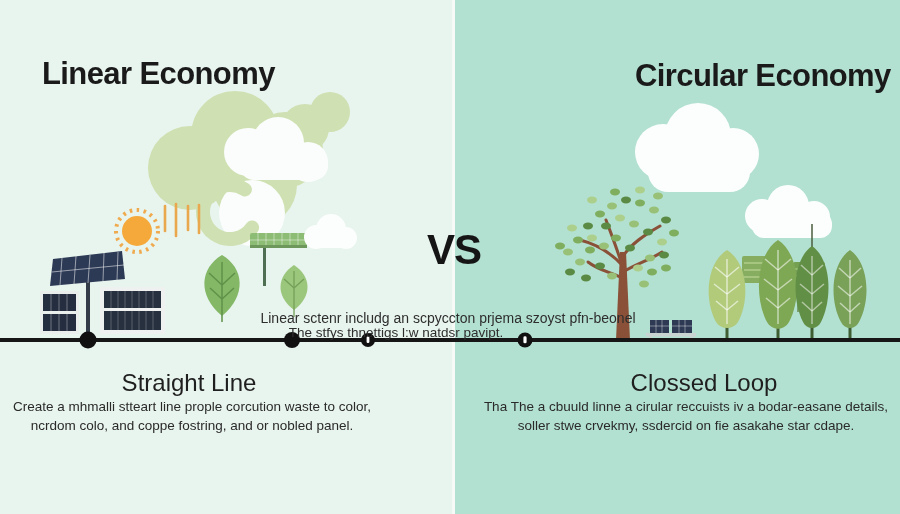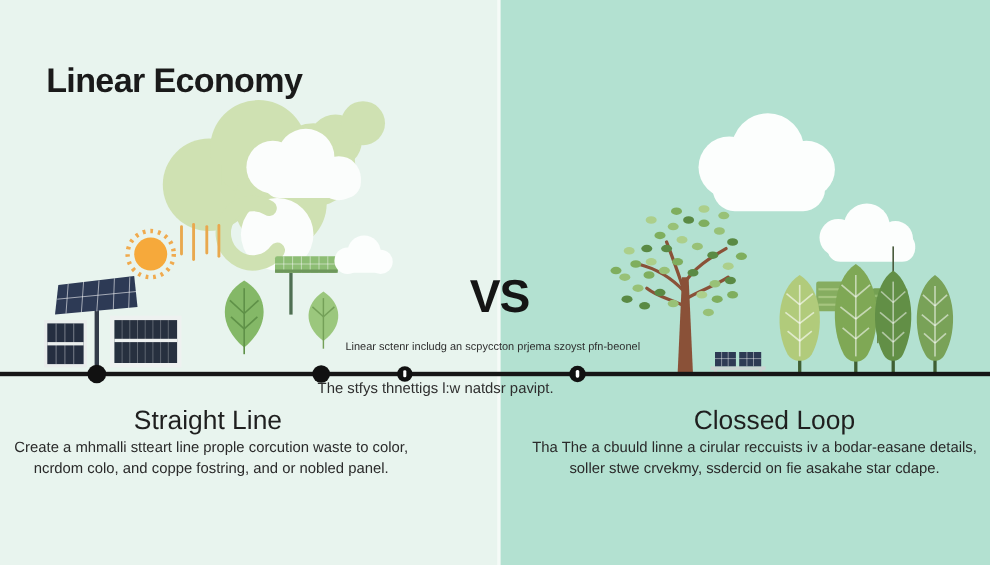--- a/index.html
+++ b/index.html
@@ -13,27 +13,27 @@
   #bg-left{left:0;top:0;width:455px;height:514px;background:#e8f4ee;}
   #bg-right{left:455px;top:0;width:445px;height:514px;background:#b3e1d1;}
   #bg-divider{left:452px;top:0;width:3px;height:514px;background:rgba(255,255,255,.55);}
   .panel-title{
     font-size:31px;font-weight:800;color:#1a1a1a;letter-spacing:-0.6px;white-space:nowrap;
   }
   #title-left{left:42px;top:56px;}
   #title-right{left:635px;top:58px;}
   #vs-label{
     left:454px;top:226px;transform:translateX(-50%);
-    font-size:42px;font-weight:800;color:#151515;letter-spacing:-1px;margin-top:20px;
+    font-size:42px;font-weight:800;color:#151515;letter-spacing:-1px;
   }
   .caption{
     color:#2e2e2e;white-space:nowrap;transform:translateX(-50%);
   }
-  #caption-top{left:448px;top:310px;font-size:10px;}
-  #caption-bottom{left:396px;top:345px;font-size:13.5px;}
+  #caption-top{left:448px;top:310px;font-size:14px;}
+  #caption-bottom{left:396px;top:325px;font-size:13.5px;}
   .section-heading{
     transform:translateX(-50%);font-size:24px;font-weight:500;color:#1f1f1f;white-space:nowrap;
   }
   #heading-left{left:189px;top:369px;}
   #heading-right{left:704px;top:369px;text-align:center;}
   .section-desc{
     transform:translateX(-50%);text-align:center;font-size:13.5px;line-height:19px;color:#2a2a2a;
   }
   #desc-left{left:192px;top:397px;width:420px;}
   #desc-right{left:686px;top:397px;width:440px;}
@@ -322,20 +322,21 @@
       <circle cx="88" cy="340" r="8.5" fill="#111"></circle>
       <circle cx="292" cy="340" r="8" fill="#111"></circle>
       <circle cx="368" cy="340" r="7" fill="#111"></circle>
       <rect x="366.6" y="336.5" width="2.8" height="6.5" rx="1.2" fill="#fff"></rect>
       <circle cx="525" cy="340" r="7.5" fill="#111"></circle>
       <rect x="523.4" y="336.3" width="3.2" height="7" rx="1.4" fill="#fff"></rect>
     </g>
   </svg>
 
   <div id="title-left" class="abs panel-title">Linear Economy</div>
+  <div id="title-right" class="abs panel-title">Circular Economy</div>
 
   <div id="vs-label" class="abs">VS</div>
 
   <div id="caption-top" class="abs caption">Linear sctenr includg an scpyccton prjema szoyst pfn-beonel</div>
   <div id="caption-bottom" class="abs caption">The stfys thnettigs l:w natdsr pavipt.</div>
 
   <div id="heading-left" class="abs section-heading">Straight Line</div>
   <div id="desc-left" class="abs section-desc">
     <div>Create a mhmalli stteart line prople corcution waste to color,</div>
     <div>ncrdom colo, and coppe fostring, and or nobled panel.</div>

